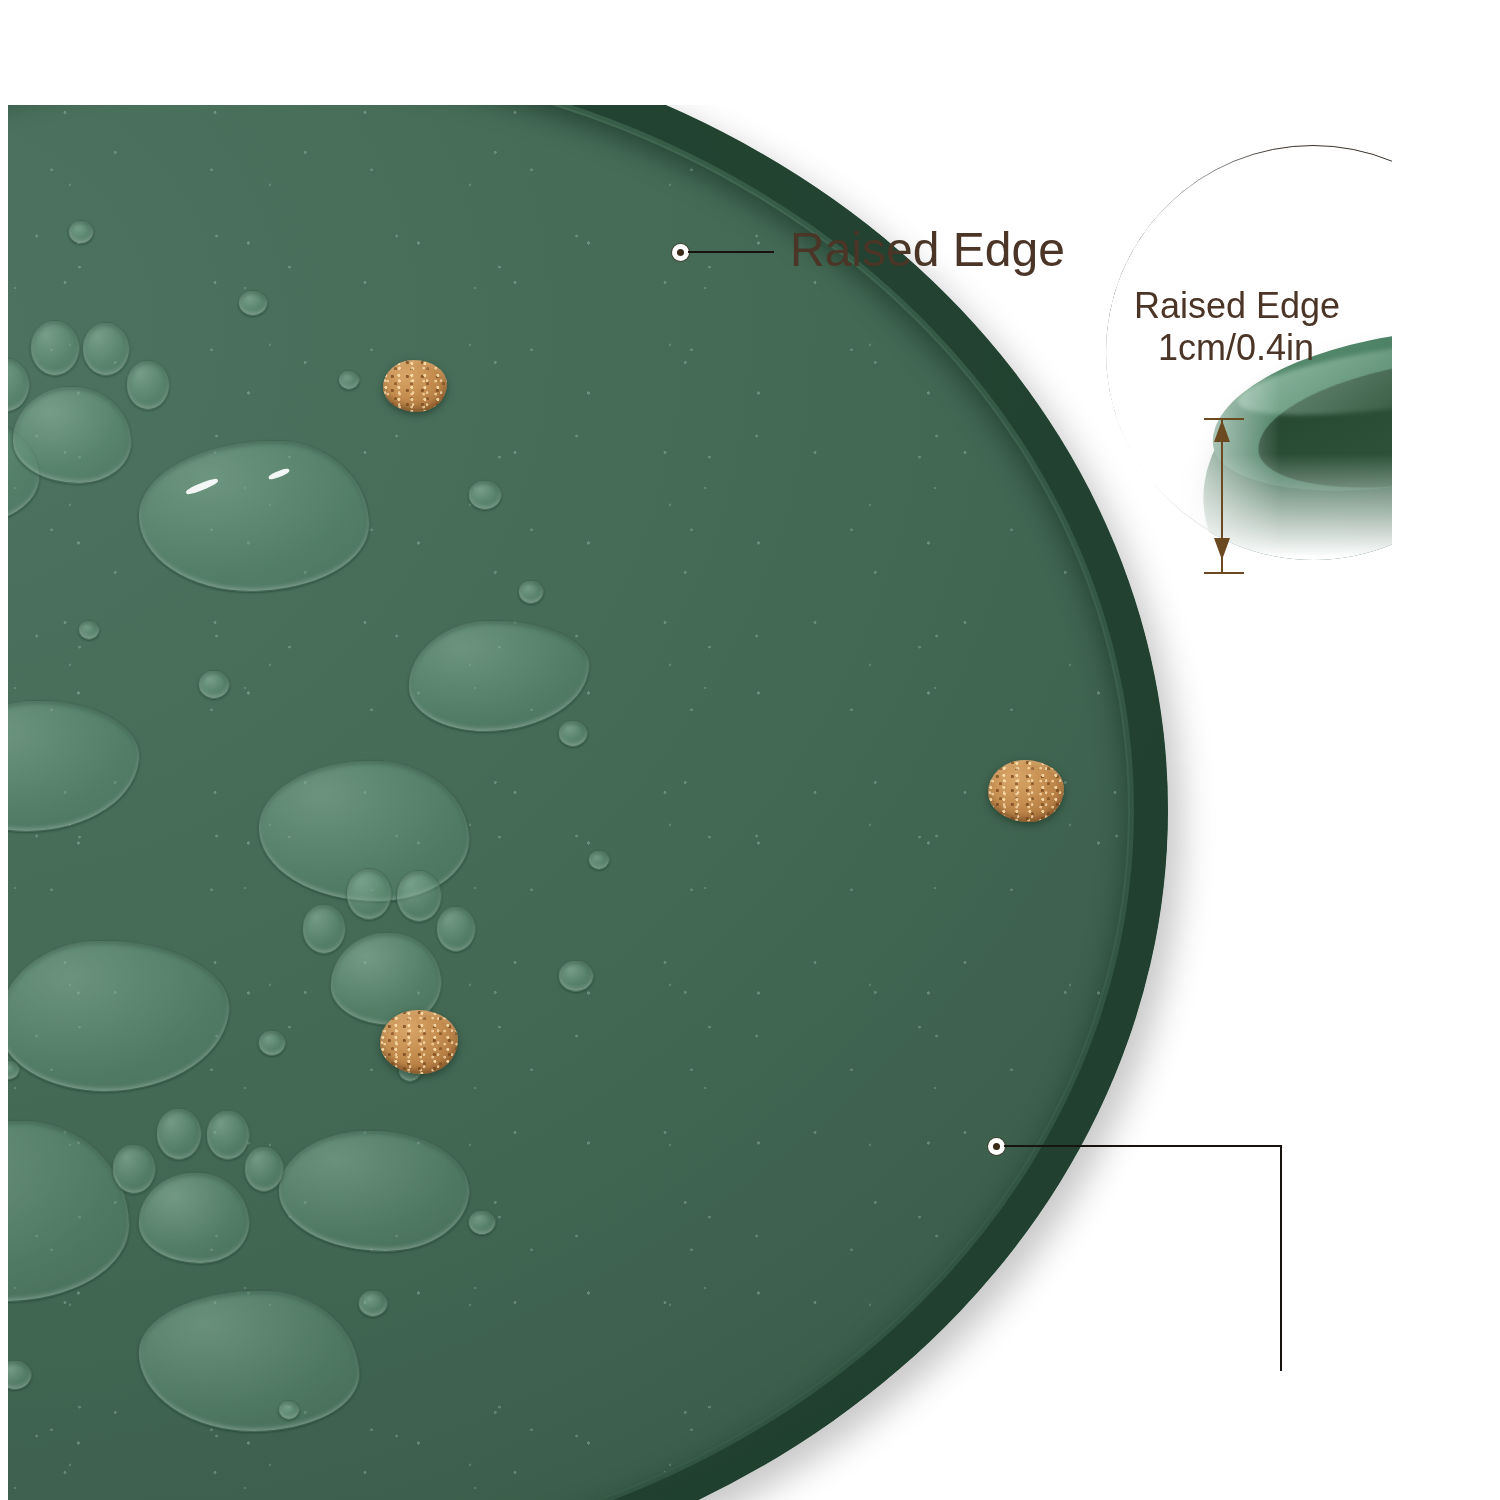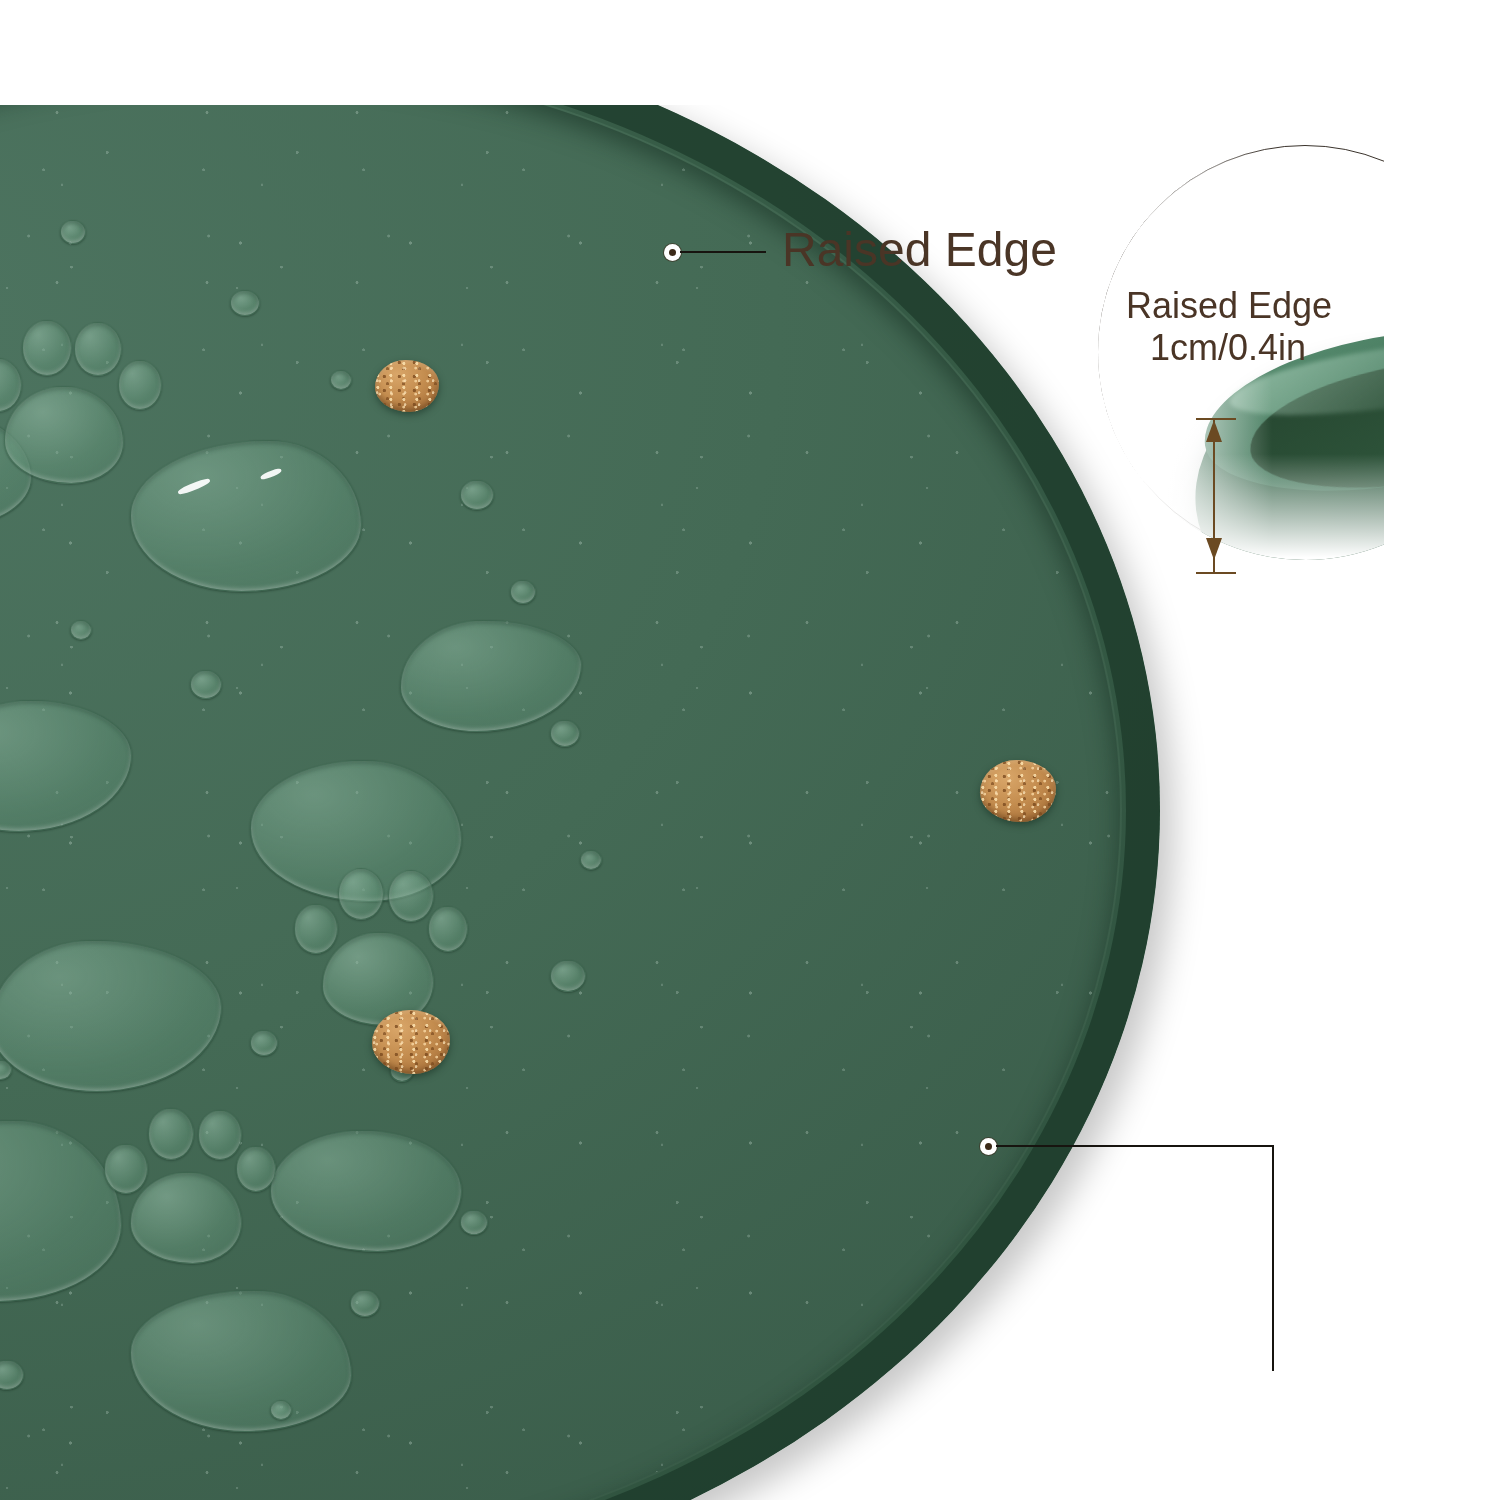--- a/index.html
+++ b/index.html
@@ -25,21 +25,21 @@
     line-height:60px;
     letter-spacing:-0.5px;
     padding-left:84px;
     transform:scaleX(0.93);
     transform-origin:left center;
     white-space:nowrap;
   }
 
   
   #photo-area{
-    position:absolute;left:0;top:105px;width:1384px;height:1395px;
+    position:absolute;left:8px;top:105px;width:1384px;height:1395px;
     background:#ffffff;overflow:hidden;
   }
 
   
   #tray{
     position:absolute;
     left:-670px;top:-85px;
     width:1830px;height:1580px;
     border-radius:50%;
     background:

